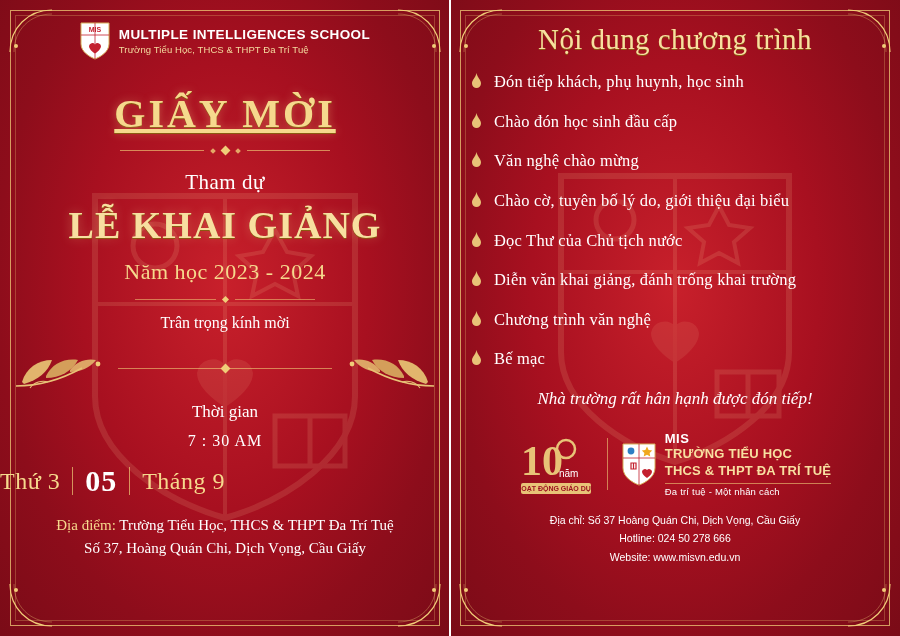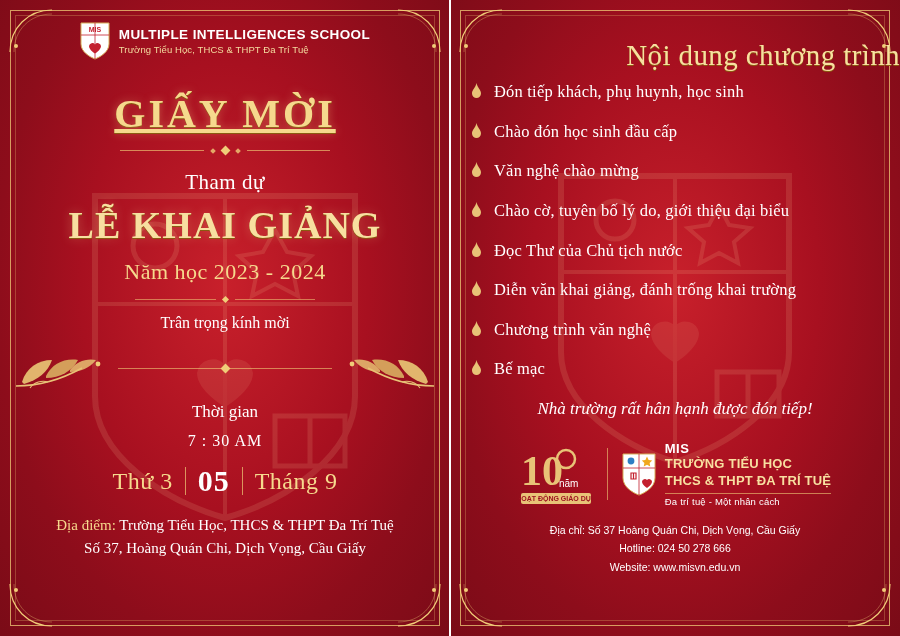--- a/index.html
+++ b/index.html
@@ -134,44 +134,44 @@
     background: #f0cd78; transform: rotate(45deg);
   }
 
   .thoi-gian-label {
     text-align: center; margin-top: 2px; font-size: 17px; color: #ffffff;
   }
   .thoi-gian-val {
     text-align: center; margin-top: 10px; font-size: 16px; color: #ffffff; letter-spacing: 1px;
   }
   .date-row {
-    display: flex; align-items: center; justify-content: center;
+    display: flex; align-items: center; justify-content: flex-start;
     gap: 12px; margin-top: 14px;
   }
   .date-row .dow, .date-row .mon {
     font-size: 24px; color: #f6d98d; letter-spacing: .5px;
   }
   .date-row .sep { width: 1px; height: 28px; background: rgba(240,205,120,.7); }
   .date-row .day {
     font-size: 30px; font-weight: bold; color: #ffffff; letter-spacing: 1px;
   }
 
   .dia-diem {
     margin-top: 16px; text-align: center; padding: 0 18px;
     font-size: 15px; color: #ffffff; line-height: 1.55;
   }
   .dia-diem .lbl { color: #f6d98d; }
 
   
   .noi-dung-title {
-    text-align: right; margin-top: 39px;
+    text-align: center; margin-top: 23px;
     font-size: 29px; color: #f8dfa0; letter-spacing: .4px;
     text-shadow: 0 1px 0 #8a5b10;
   }
-  .agenda { margin: 10px 0 0 0; padding: 0 10px 0 44px; list-style: none; }
+  .agenda { margin: 16px 0 0 0; padding: 0 10px 0 44px; list-style: none; }
   .agenda li {
     position: relative; color: #ffffff; font-size: 16.5px;
     line-height: 1.25; margin-bottom: 19px; letter-spacing: .2px;
   }
   .agenda li .flame {
     position: absolute; left: -24px; top: 1px; width: 13px; height: 17px;
   }
   .closing {
     text-align: center; margin-top: 10px;
     font-size: 17px; color: #ffffff; font-style: italic;

